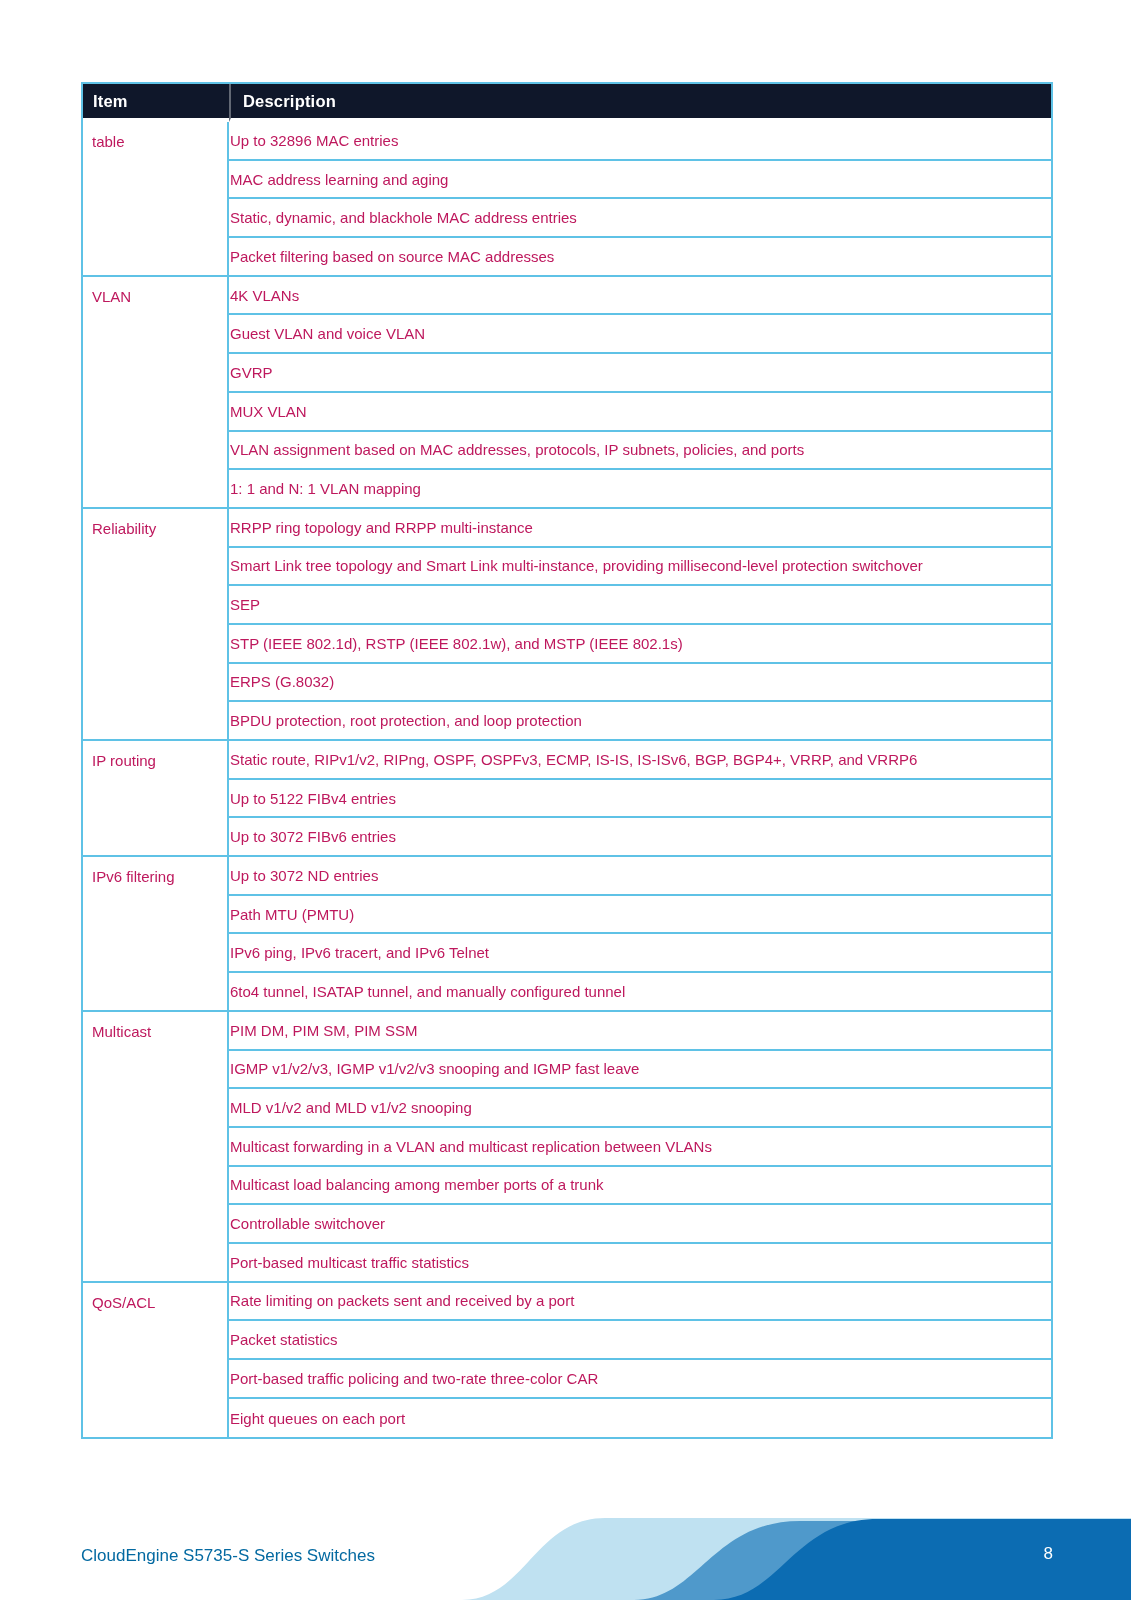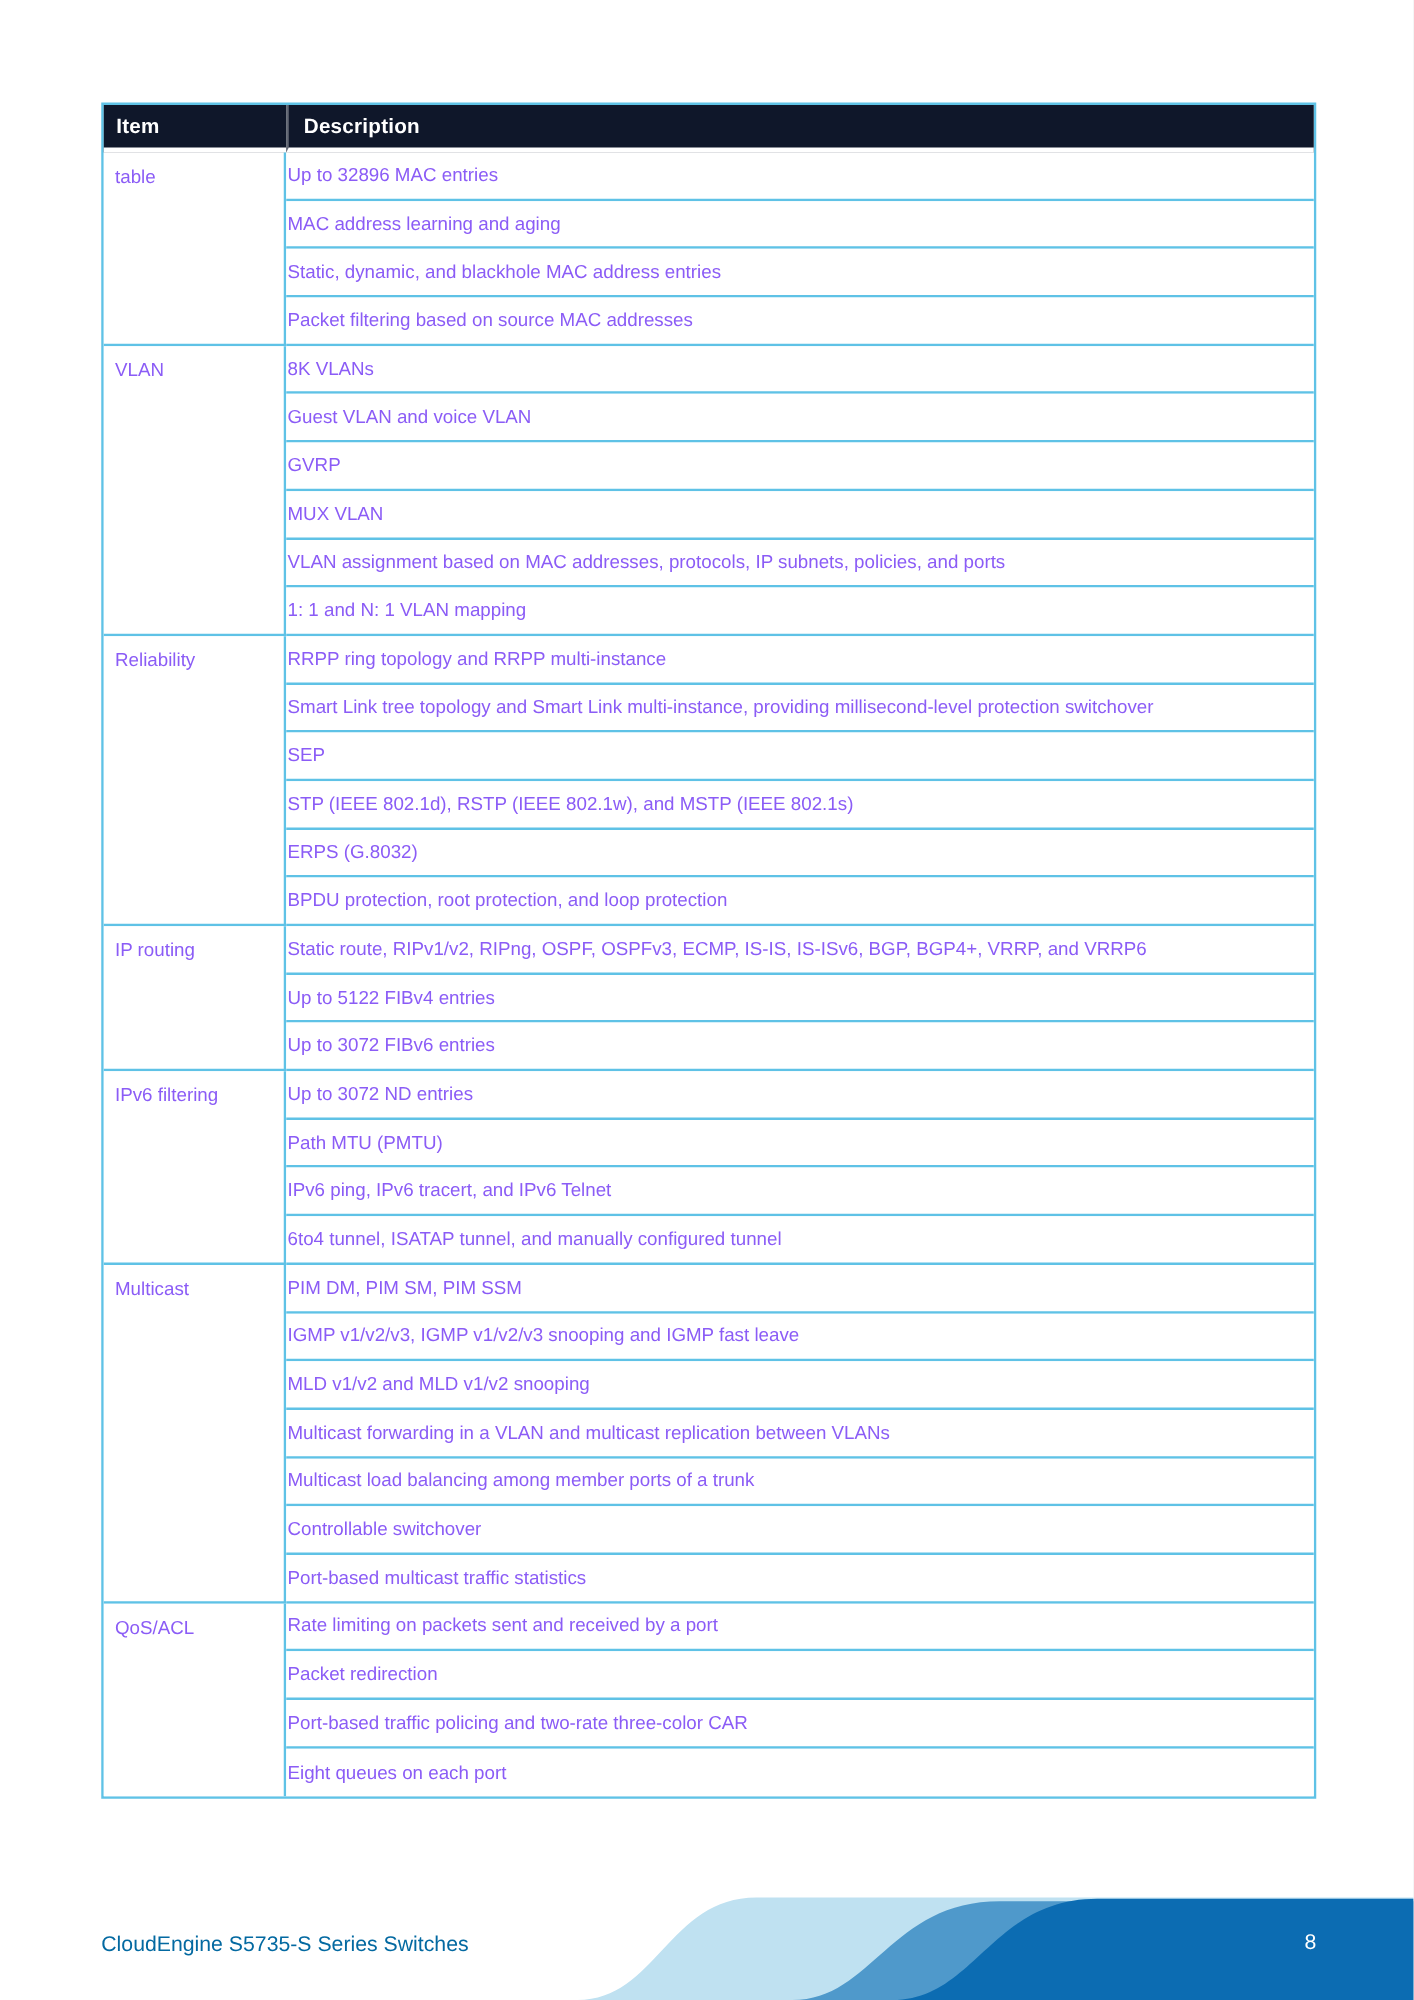--- a/index.html
+++ b/index.html
@@ -33,21 +33,21 @@
     text-align: left;
     height: 34px;
     padding: 0 0 0 10px;
     border-bottom: 4px solid #ffffff;
     letter-spacing: 0.2px;
   }
   .spec-table th.col-item { width: 136px; }
   .spec-table th.col-desc { padding-left: 12px; border-left: 2px solid rgba(255,255,255,0.35); }
   .spec-table td {
     font-size: 15px;
-    color: #8b5cf6;
+    color: #be185d;
     background: #ffffff;
   }
   .spec-table td.item-cell {
     vertical-align: top;
     padding: 11px 4px 0 9px;
     border-right: 2px solid #5fc2e6;
     border-bottom: 2px solid #5fc2e6;
   }
   .spec-table td.desc-cell {
     height: 38.7px;
@@ -109,21 +109,21 @@
             <td class="desc-cell">MAC address learning and aging</td>
           </tr>
           <tr>
             <td class="desc-cell">Static, dynamic, and blackhole MAC address entries</td>
           </tr>
           <tr>
             <td class="desc-cell">Packet filtering based on source MAC addresses</td>
           </tr>
           <tr>
             <td class="item-cell" rowspan="6">VLAN</td>
-            <td class="desc-cell">8K VLANs</td>
+            <td class="desc-cell">4K VLANs</td>
           </tr>
           <tr>
             <td class="desc-cell">Guest VLAN and voice VLAN</td>
           </tr>
           <tr>
             <td class="desc-cell">GVRP</td>
           </tr>
           <tr>
             <td class="desc-cell">MUX VLAN</td>
           </tr>
@@ -195,21 +195,21 @@
             <td class="desc-cell">Controllable switchover</td>
           </tr>
           <tr>
             <td class="desc-cell">Port-based multicast traffic statistics</td>
           </tr>
           <tr>
             <td class="item-cell last-group" rowspan="4">QoS/ACL</td>
             <td class="desc-cell">Rate limiting on packets sent and received by a port</td>
           </tr>
           <tr>
-            <td class="desc-cell">Packet redirection</td>
+            <td class="desc-cell">Packet statistics</td>
           </tr>
           <tr>
             <td class="desc-cell">Port-based traffic policing and two-rate three-color CAR</td>
           </tr>
           <tr class="last-of-table">
             <td class="desc-cell">Eight queues on each port</td>
           </tr>
         </tbody>
     </table>
   </div>

